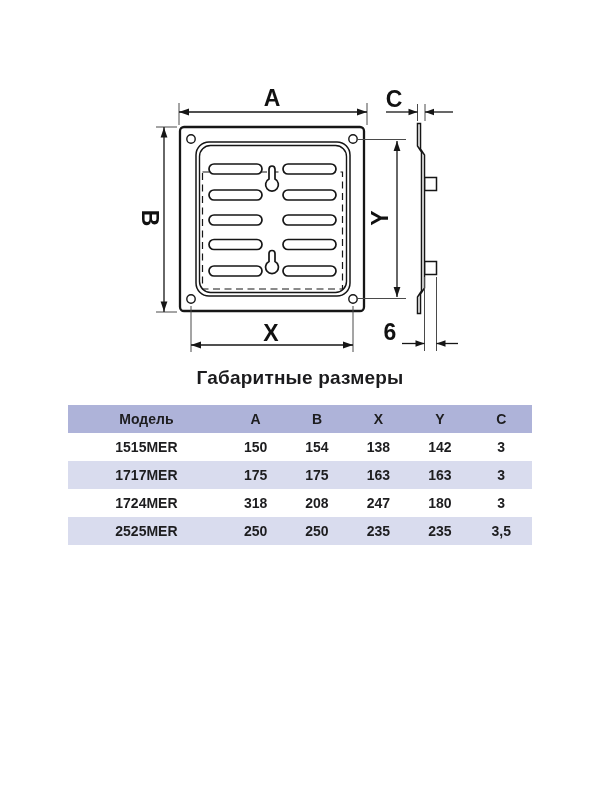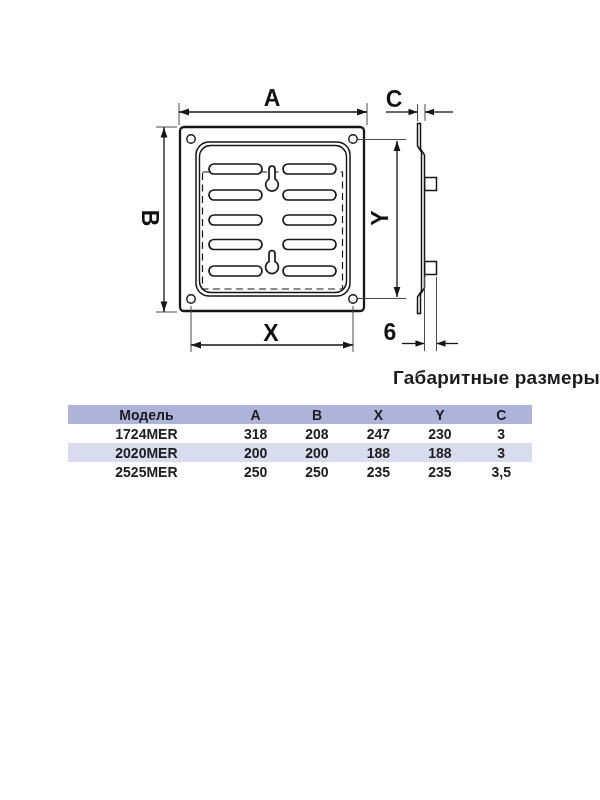--- a/index.html
+++ b/index.html
@@ -7,29 +7,29 @@
     width:600px;height:800px;background:#ffffff;overflow:hidden;position:relative;
     font-family:"Liberation Sans",sans-serif;color:#1d1d1f;
   }
   .sheet{position:absolute;inset:0;width:600px;height:800px;background:#fff;}
   svg text{font-family:"Liberation Sans",sans-serif;}
 
   .drawing{position:absolute;left:0;top:0;width:600px;height:360px;}
 
   .section-title{
     position:absolute;left:0;top:367px;width:600px;
-    text-align:right;font-size:19px;font-weight:bold;color:#1b1b1d;letter-spacing:.2px;
+    text-align:center;font-size:19px;font-weight:bold;color:#1b1b1d;letter-spacing:.2px;
   }
 
   .dim-table{
     position:absolute;left:68px;top:405px;width:464px;
     border-collapse:collapse;table-layout:fixed;
     font-size:14px;font-weight:600;color:#1d1d1f;
   }
-  .dim-table tr{height:19px;}
+  .dim-table tr{height:28px;}
   .dim-table th,.dim-table td{
     padding:0;text-align:center;vertical-align:middle;border:none;
     white-space:nowrap;overflow:hidden;
   }
   .dim-table thead tr{background:#aeb3d9;}
   .dim-table thead th{font-weight:700;}
   .dim-table tbody tr:nth-child(even){background:#d9dcee;}
 </style>
 </head>
 <body>
@@ -143,33 +143,41 @@
           <th>Модель</th>
           <th>A</th>
           <th>B</th>
           <th>X</th>
           <th>Y</th>
           <th>C</th>
         </tr>
     </thead>
     <tbody>
         <tr>
+          <td>1515MER</td>
+          <td>150</td>
+          <td>154</td>
+          <td>138</td>
+          <td>142</td>
+          <td>3</td>
+        </tr>
+        <tr>
+          <td>1717MER</td>
+          <td>175</td>
+          <td>175</td>
+          <td>163</td>
+          <td>163</td>
+          <td>3</td>
+        </tr>
+        <tr>
           <td>1724MER</td>
           <td>318</td>
           <td>208</td>
           <td>247</td>
-          <td>230</td>
-          <td>3</td>
-        </tr>
-        <tr>
-          <td>2020MER</td>
-          <td>200</td>
-          <td>200</td>
-          <td>188</td>
-          <td>188</td>
+          <td>180</td>
           <td>3</td>
         </tr>
         <tr>
           <td>2525MER</td>
           <td>250</td>
           <td>250</td>
           <td>235</td>
           <td>235</td>
           <td>3,5</td>
         </tr>

